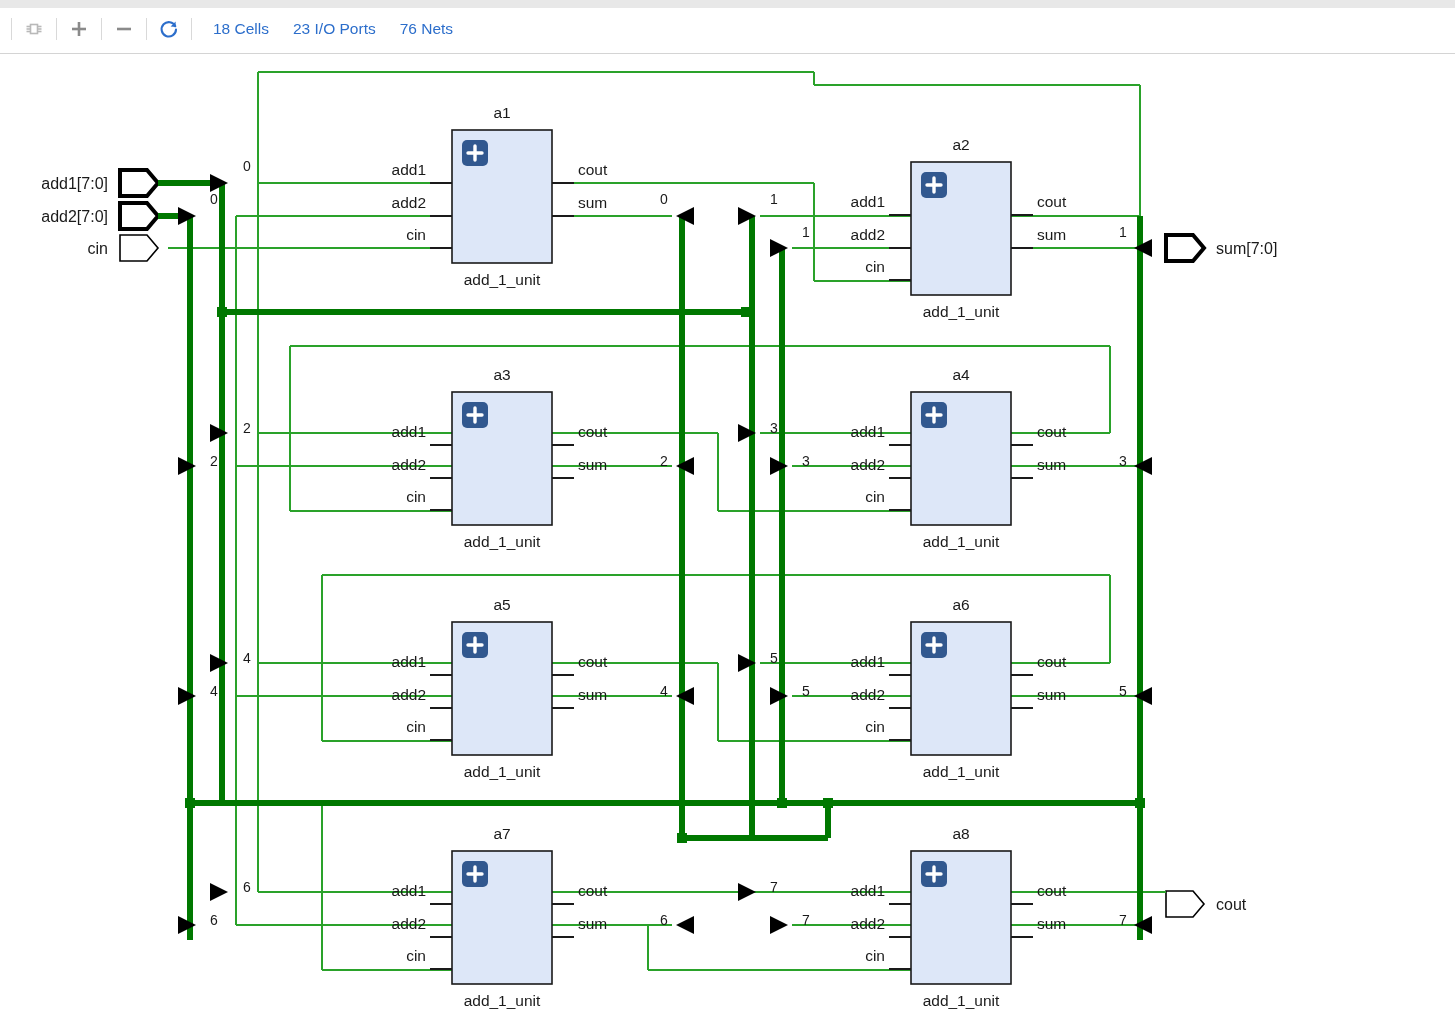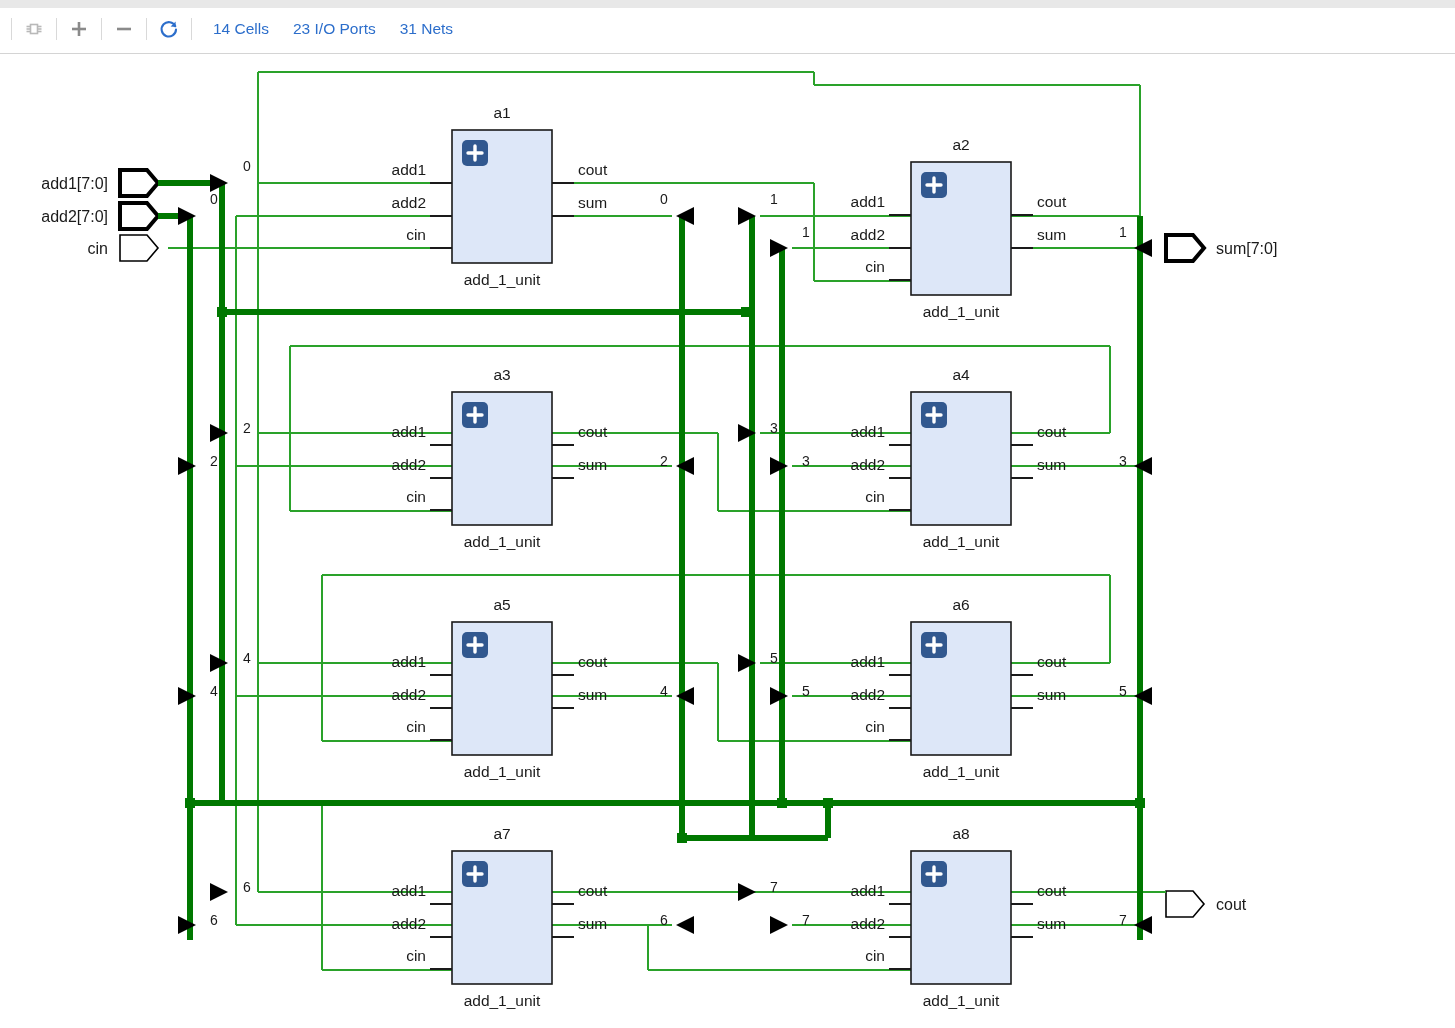--- a/index.html
+++ b/index.html
@@ -116,23 +116,23 @@
 
       <div class="tb-btn" title="Refresh">
         <svg width="22" height="22" viewBox="0 0 22 22">
           <path d="M17.3 8.2 A7.2 7.2 0 1 0 18 11.6" fill="none" stroke="#2c6ecb" stroke-width="2.1" stroke-linecap="round"></path>
           <path d="M17.6 3.4 L17.7 8.9 L12.6 8.5 Z" fill="#2c6ecb"></path>
         </svg>
       </div>
 
       <div class="tb-sep"></div>
 
-      <span class="tb-link">14 Cells</span>
+      <span class="tb-link">18 Cells</span>
       <span class="tb-link">23 I/O Ports</span>
-      <span class="tb-link">31 Nets</span>
+      <span class="tb-link">76 Nets</span>
     </div>
   </div>
 
   <div id="canvas-wrap">
     <svg class="schematic" id="sch" width="1455" height="974" viewBox="0 0 1455 974">
         <polygon points="120,116 147,116 158,129 147,142 120,142" fill="#ffffff" stroke="#000000" stroke-width="4"></polygon>
         <text x="108" y="135" class="lbl-port" text-anchor="end">add1[7:0]</text>
         <polygon points="120,149 147,149 158,162 147,175 120,175" fill="#ffffff" stroke="#000000" stroke-width="4"></polygon>
         <text x="108" y="168" class="lbl-port" text-anchor="end">add2[7:0]</text>
         <polygon points="120,181 147,181 158,194 147,207 120,207" fill="#ffffff" stroke="#000000" stroke-width="1.6"></polygon>

